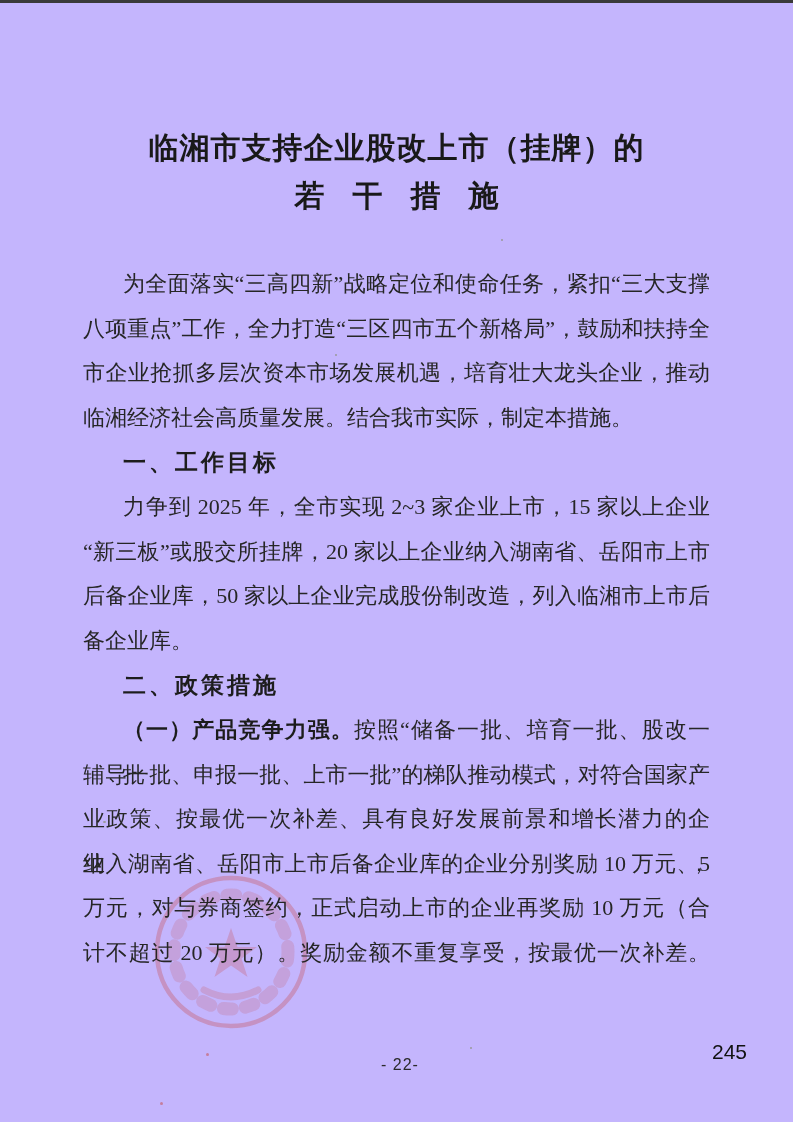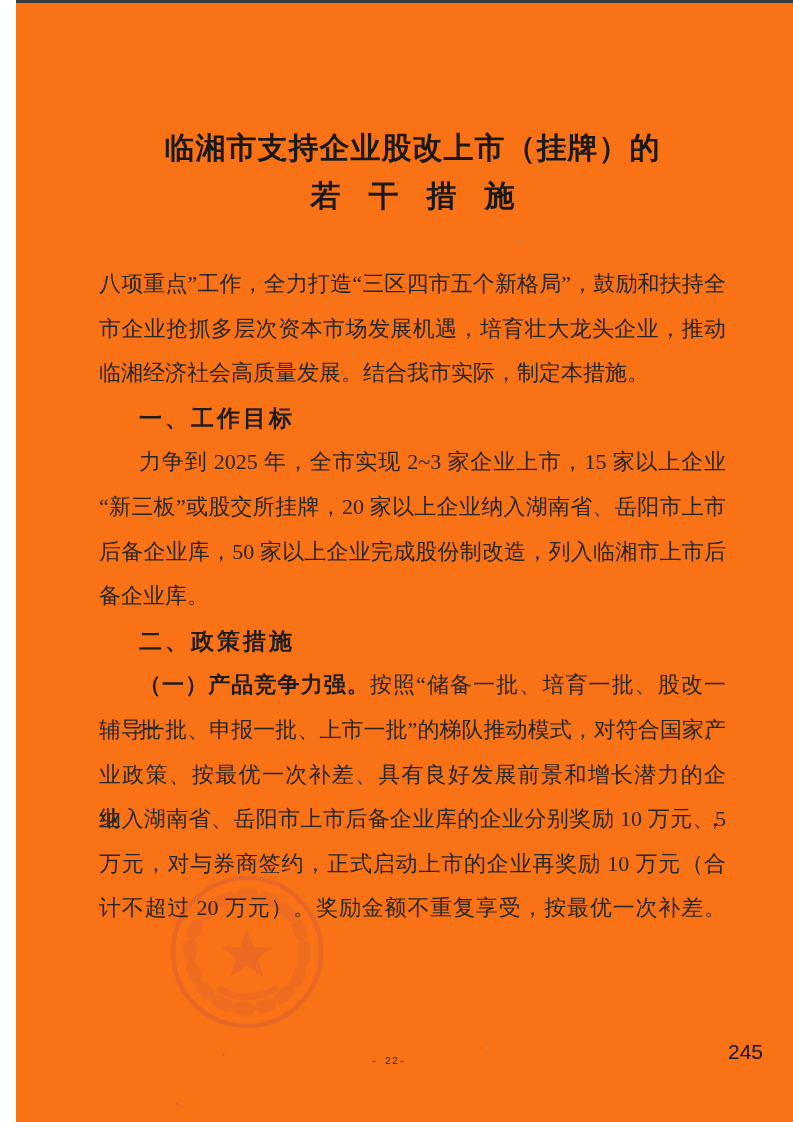--- a/index.html
+++ b/index.html
@@ -6,23 +6,22 @@
   html, body { width: 793px; height: 1122px; }
   body {
     font-family: "Liberation Serif", "DejaVu Serif", serif;
     background: #ffffff;
     position: relative;
     overflow: hidden;
   }
   .page {
     position: absolute;
     inset: 0;
-    background: #f97316;
+    background: #c4b5fd;
     color: #222;
-    margin-left: 16px;
   }
   .scan-edge-top {
     position: absolute;
     top: 0; left: 0;
     width: 100%; height: 3px;
     background: #3a3a3a;
   }
   .doc-title {
     position: absolute;
     left: 83px;
@@ -79,22 +78,23 @@
     width: 162px;
     height: 162px;
     z-index: 1;
     opacity: 0.85;
   }
   .footer-page-num {
     position: absolute;
     left: 355px;
     top: 1056px;
     width: 90px;
-    font-family: Liberation Mono, monospace;
-    font-size: 10px;
+    text-align: center;
+    font-family: Liberation Sans, sans-serif;
+    font-size: 16px;
     color: #2a2a2a;
     letter-spacing: 1px;
   }
   .corner-num {
     position: absolute;
     left: 712px;
     top: 1040px;
     font-family: "Liberation Sans", "DejaVu Sans", sans-serif;
     font-size: 21px;
     color: #111;
@@ -119,20 +119,21 @@
     <circle cx="81" cy="80" r="57" fill="none" stroke="rgba(198,74,74,0.22)" stroke-width="13" stroke-dasharray="9 13" stroke-linecap="round"></circle>
     <path d="M81 56 L87.5 75 L107 75 L91.5 86.5 L97.5 105 L81 93.5 L64.5 105 L70.5 86.5 L55 75 L74.5 75 Z" fill="rgba(198,74,74,0.30)"></path>
     <path d="M54 118 q27 14 54 0" fill="none" stroke="rgba(198,74,74,0.25)" stroke-width="7" stroke-linecap="round"></path>
   </svg>
 
   <div class="doc-title l1">临湘市支持企业股改上市（挂牌）的</div>
   <div class="doc-title l2">若干措施</div>
 
   <div class="textcol">
 
+    <div class="line fill ind">为全面落实“三高四新”战略定位和使命任务，紧扣“三大支撑</div>
     <div class="line fill">八项重点”工作，全力打造“三区四市五个新格局”，鼓励和扶持全</div>
     <div class="line fill">市企业抢抓多层次资本市场发展机遇，培育壮大龙头企业，推动</div>
     <div class="line">临湘经济社会高质量发展。结合我市实际，制定本措施。</div>
 
     <div class="line sec-heading ind">一、工作目标</div>
 
     <div class="line fill ind">力争到 2025 年，全市实现 2~3 家企业上市，15 家以上企业</div>
     <div class="line fill">“新三板”或股交所挂牌，20 家以上企业纳入湖南省、岳阳市上市</div>
     <div class="line fill">后备企业库，50 家以上企业完成股份制改造，列入临湘市上市后</div>
     <div class="line">备企业库。</div>

